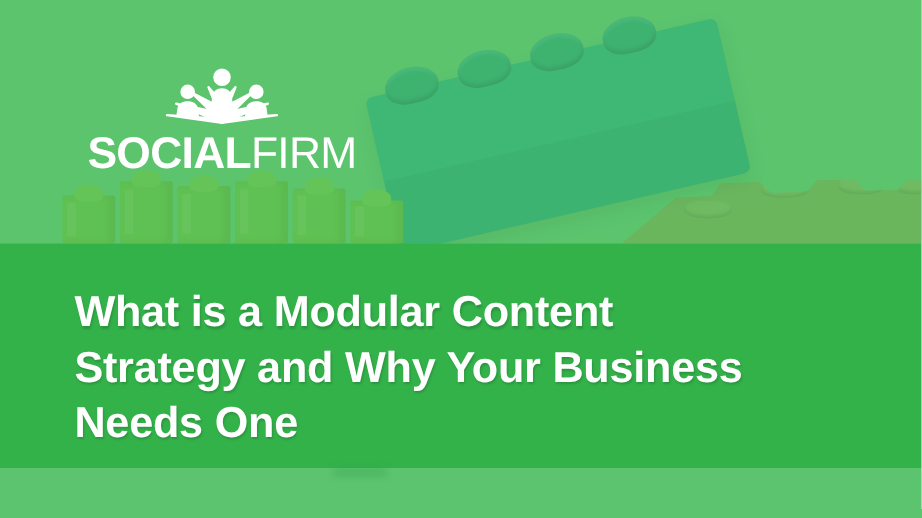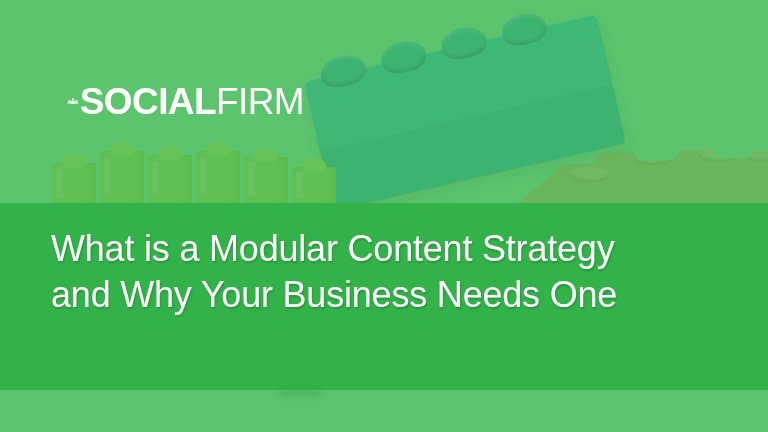--- a/index.html
+++ b/index.html
@@ -125,21 +125,21 @@
   }
 
   
   .logo {
     position: absolute;
     left: 66px;
     top: 54px;
     width: 238px;
     height: 94px;
     display: flex;
-    flex-direction: row;
+    flex-direction: column;
     align-items: center;
     justify-content: flex-end;
   }
   .logo-mark {
     width: 108px;
     height: 54px;
     display: block;
   }
   .logo-word {
     margin-top: 2px;
@@ -159,24 +159,24 @@
     top: 203px;
     width: 768px;
     height: 187px;
     background: #33b24a;
   }
   .headline {
     position: absolute;
     left: 50px;
     top: 22px;
     width: 600px;
-    margin: 1px;
+    margin: 12px;
     font-size: 36px;
     line-height: 46px;
-    font-weight: 400;
+    font-weight: 700;
     color: #ffffff;
     letter-spacing: -0.2px;
     text-shadow: 1px 2px 2px rgba(0,0,0,.16);
   }
 
   
   .bottom-strip {
     position: absolute;
     left: 0;
     top: 390px;

